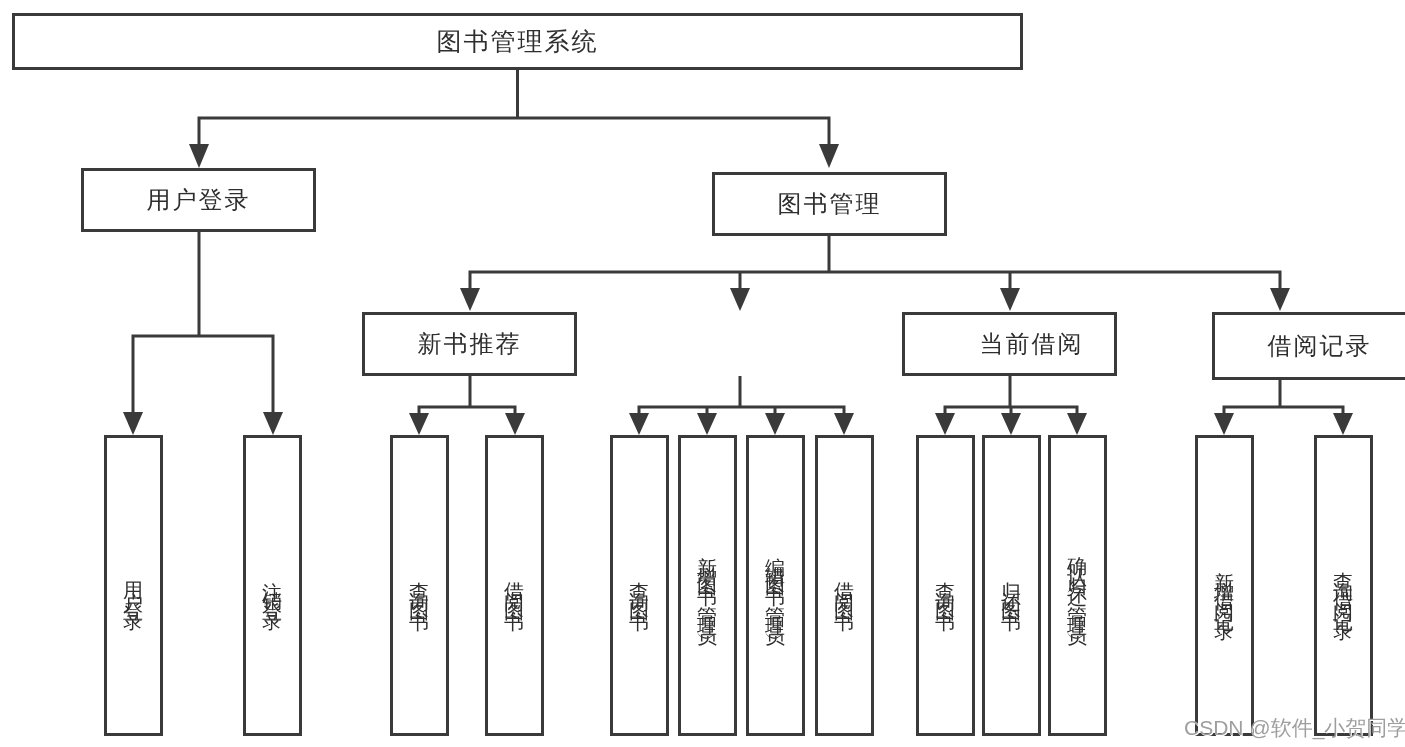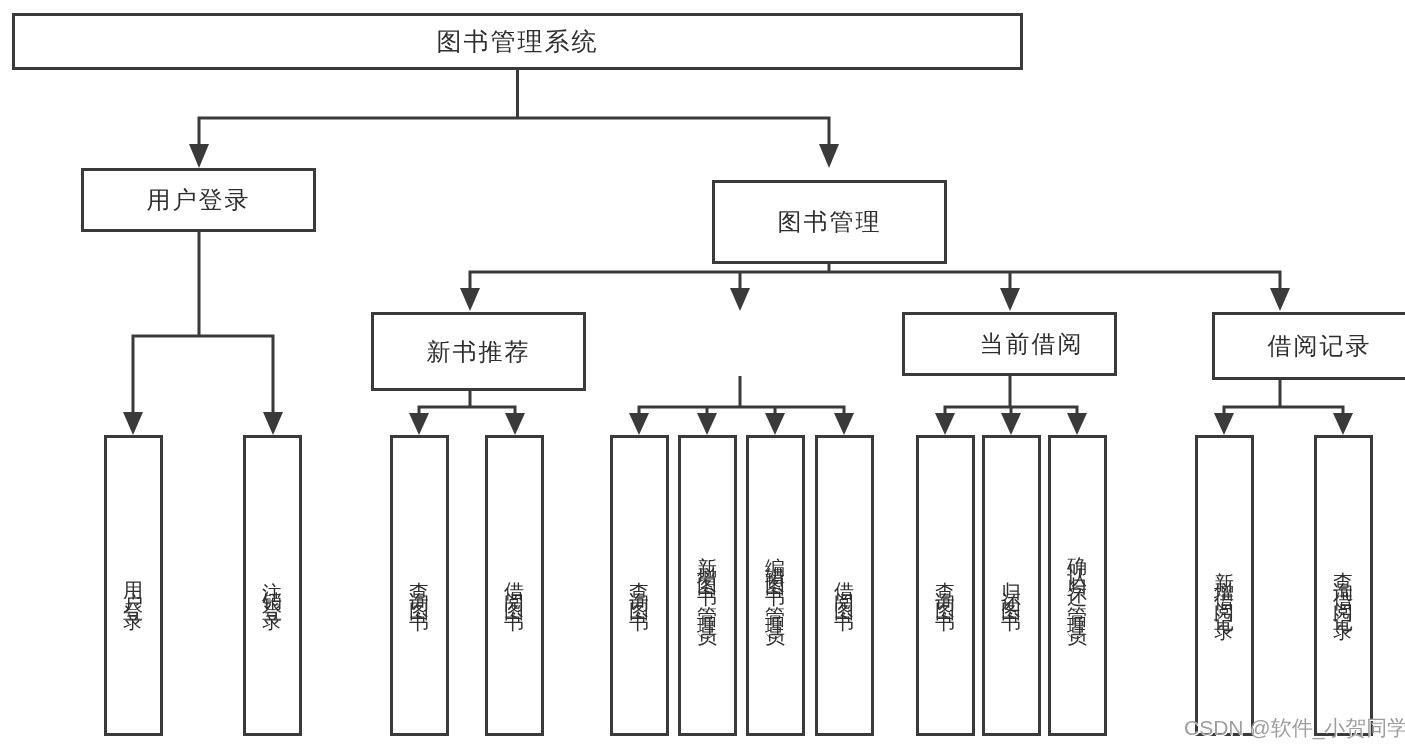--- a/index.html
+++ b/index.html
@@ -125,25 +125,25 @@
     </g>
   </svg>
 
   <div class="node" style="left:12px; top:13px; width:1011px; height:57px;">
     <span class="h-label">图书管理系统</span>
   </div>
 
   <div class="node" style="left:81px; top:168px; width:235px; height:64px;">
     <span class="lvl">用户登录</span>
   </div>
-  <div class="node" style="left:712px; top:180px; width:235px; height:84px;font-family:Liberation Mono, monospace;">
+  <div class="node" style="left:712px; top:172px; width:235px; height:64px;font-family:Liberation Mono, monospace;">
     <span class="lvl">图书管理</span>
   </div>
 
-  <div class="node" style="left:362px; top:312px; width:215px; height:79px;margin-left:9px;">
+  <div class="node" style="left:362px; top:312px; width:215px; height:64px;">
     <span class="lvl">新书推荐</span>
   </div>
   <div class="node" style="left:902px; top:312px; width:215px; height:64px;padding-left:44px;">
     <span class="lvl">当前借阅</span>
   </div>
   <div class="node" style="left:1212px; top:312px; width:215px; height:68px;">
     <span class="lvl">借阅记录</span>
   </div>
 
   <div class="node leaf" style="left:104px;">

